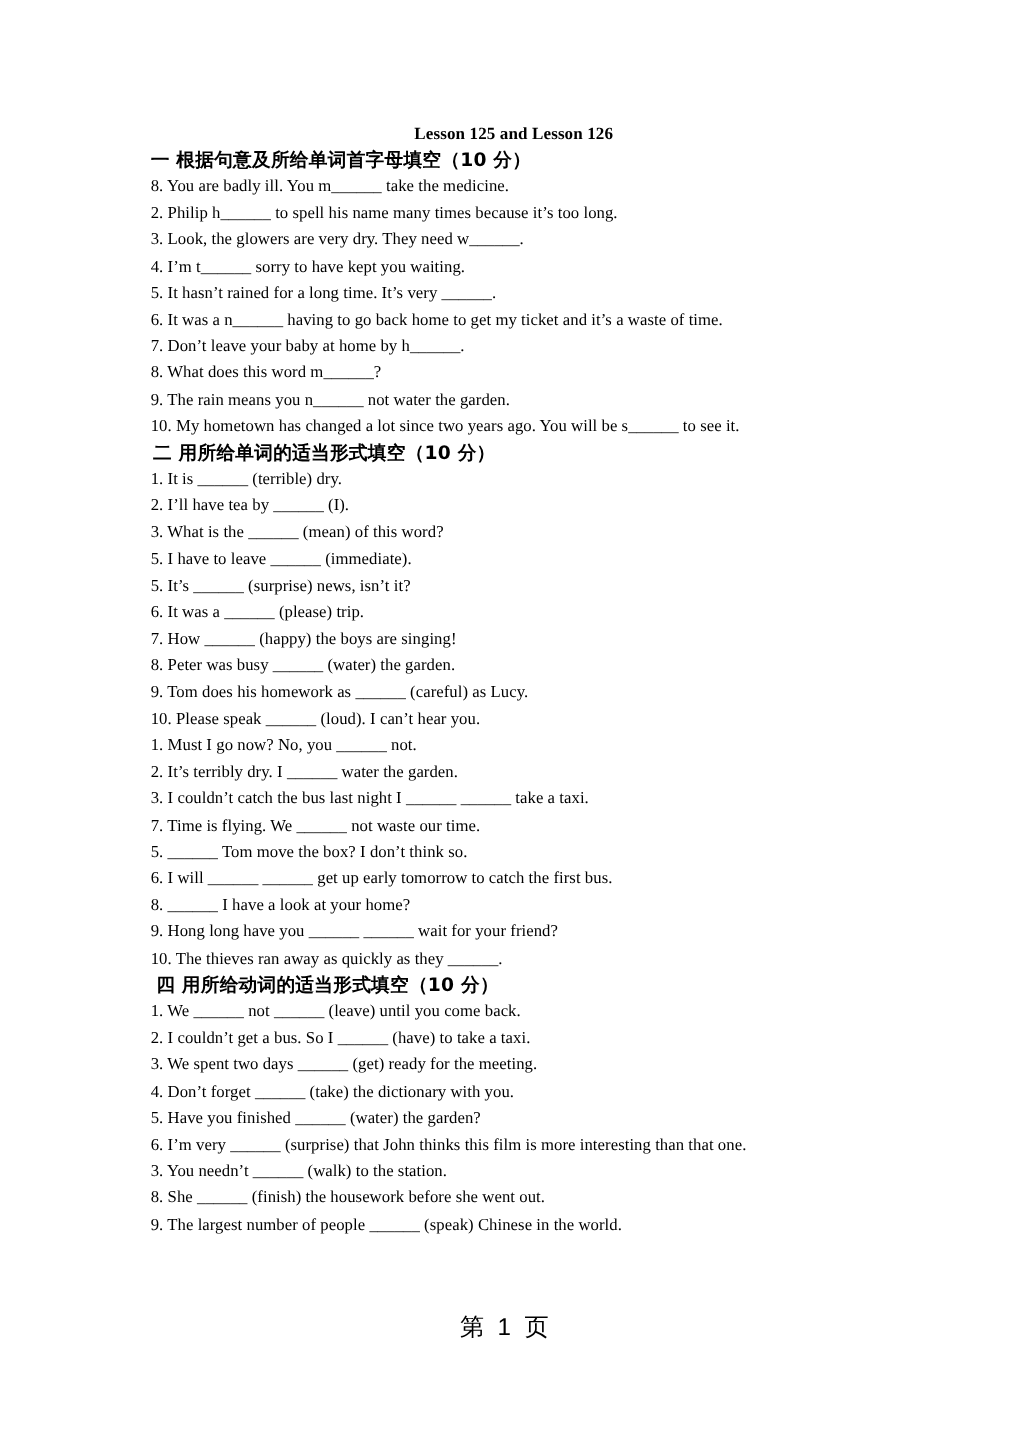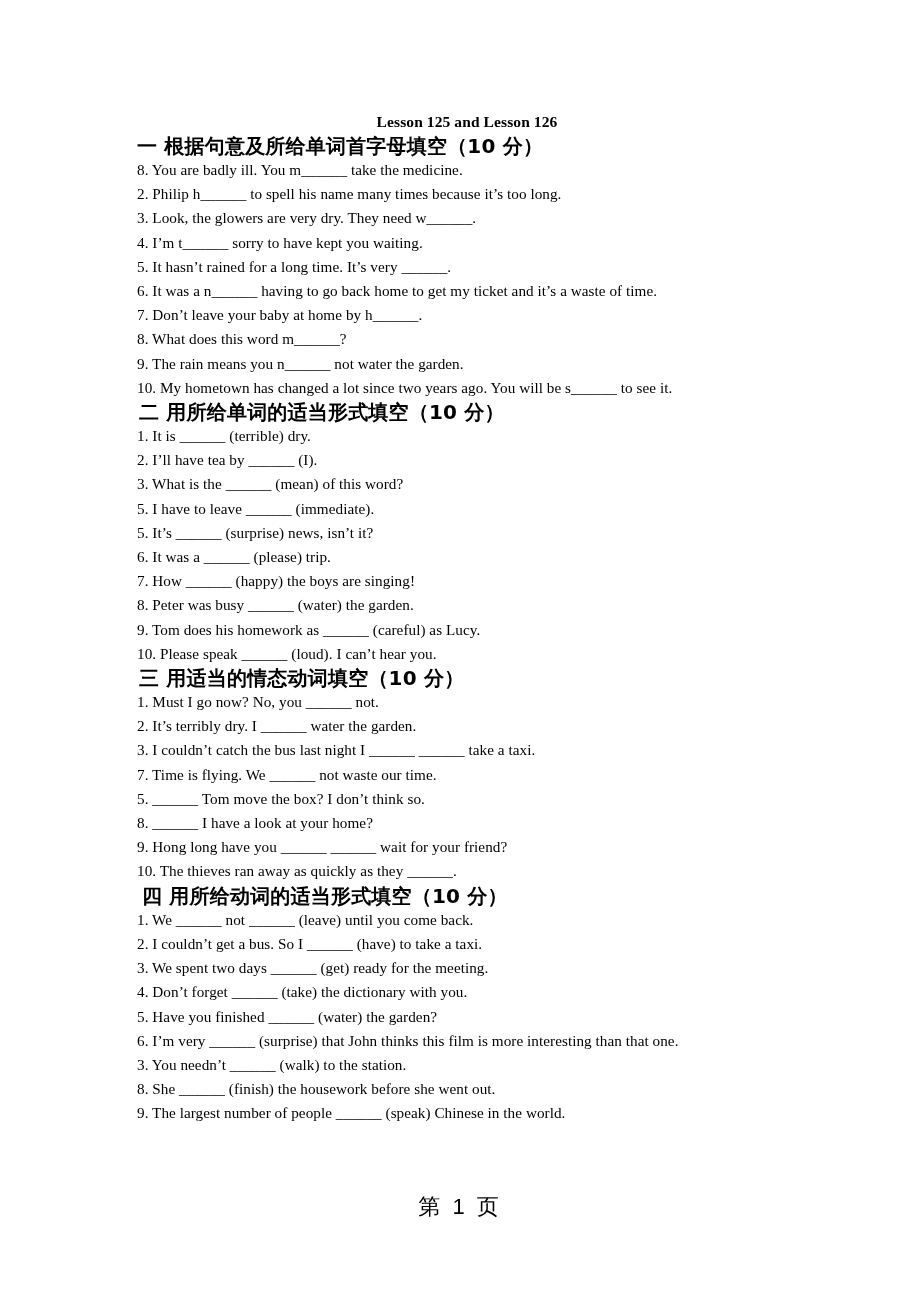--- a/index.html
+++ b/index.html
@@ -34,21 +34,21 @@
     font-weight: bold;
     font-size: 15.5px;
     text-align: center;
     line-height: 20px;
     margin: 0 0 2px 0;
     letter-spacing: 0.1px;
   }
   .section-head {
     font-family: "DejaVu Sans", "Liberation Sans", sans-serif;
     font-weight: bold;
-    font-size: 20px;
+    font-size: 17px;
     line-height: 24px;
     margin: 0;
     white-space: nowrap;
     letter-spacing: 0.2px;
   }
   .section-head.indent-2 {
     padding-left: 2px;
   }
   .section-head.indent-4 {
     padding-left: 5px;
@@ -98,26 +98,26 @@
     <div class="q">2. I’ll have tea by ______ (I).</div>
     <div class="q">3. What is the ______ (mean) of this word?</div>
     <div class="q">5. I have to leave ______ (immediate).</div>
     <div class="q">5. It’s ______ (surprise) news, isn’t it?</div>
     <div class="q">6. It was a ______ (please) trip.</div>
     <div class="q">7. How ______ (happy) the boys are singing!</div>
     <div class="q">8. Peter was busy ______ (water) the garden.</div>
     <div class="q">9. Tom does his homework as ______ (careful) as Lucy.</div>
     <div class="q">10. Please speak ______ (loud). I can’t hear you.</div>
 
-    <div class="section-head indent-2">三  用适当的情态动词填空（10 分）</div>
     <div class="q">1. Must I go now? No, you ______ not.</div>
     <div class="q">2. It’s terribly dry. I ______ water the garden.</div>
     <div class="q">3. I couldn’t catch the bus last night I ______ ______ take a taxi.</div>
     <div class="q">7. Time is flying. We ______ not waste our time.</div>
     <div class="q">5. ______ Tom move the box? I don’t think so.</div>
+    <div class="q">6. I will ______ ______ get up early tomorrow to catch the first bus.</div>
     <div class="q">8. ______ I have a look at your home?</div>
     <div class="q">9. Hong long have you ______ ______ wait for your friend?</div>
     <div class="q">10. The thieves ran away as quickly as they ______.</div>
 
     <div class="section-head indent-4">四  用所给动词的适当形式填空（10 分）</div>
     <div class="q">1. We ______ not ______ (leave) until you come back.</div>
     <div class="q">2. I couldn’t get a bus. So I ______ (have) to take a taxi.</div>
     <div class="q">3. We spent two days ______ (get) ready for the meeting.</div>
     <div class="q">4. Don’t forget ______ (take) the dictionary with you.</div>
     <div class="q">5. Have you finished ______ (water) the garden?</div>

